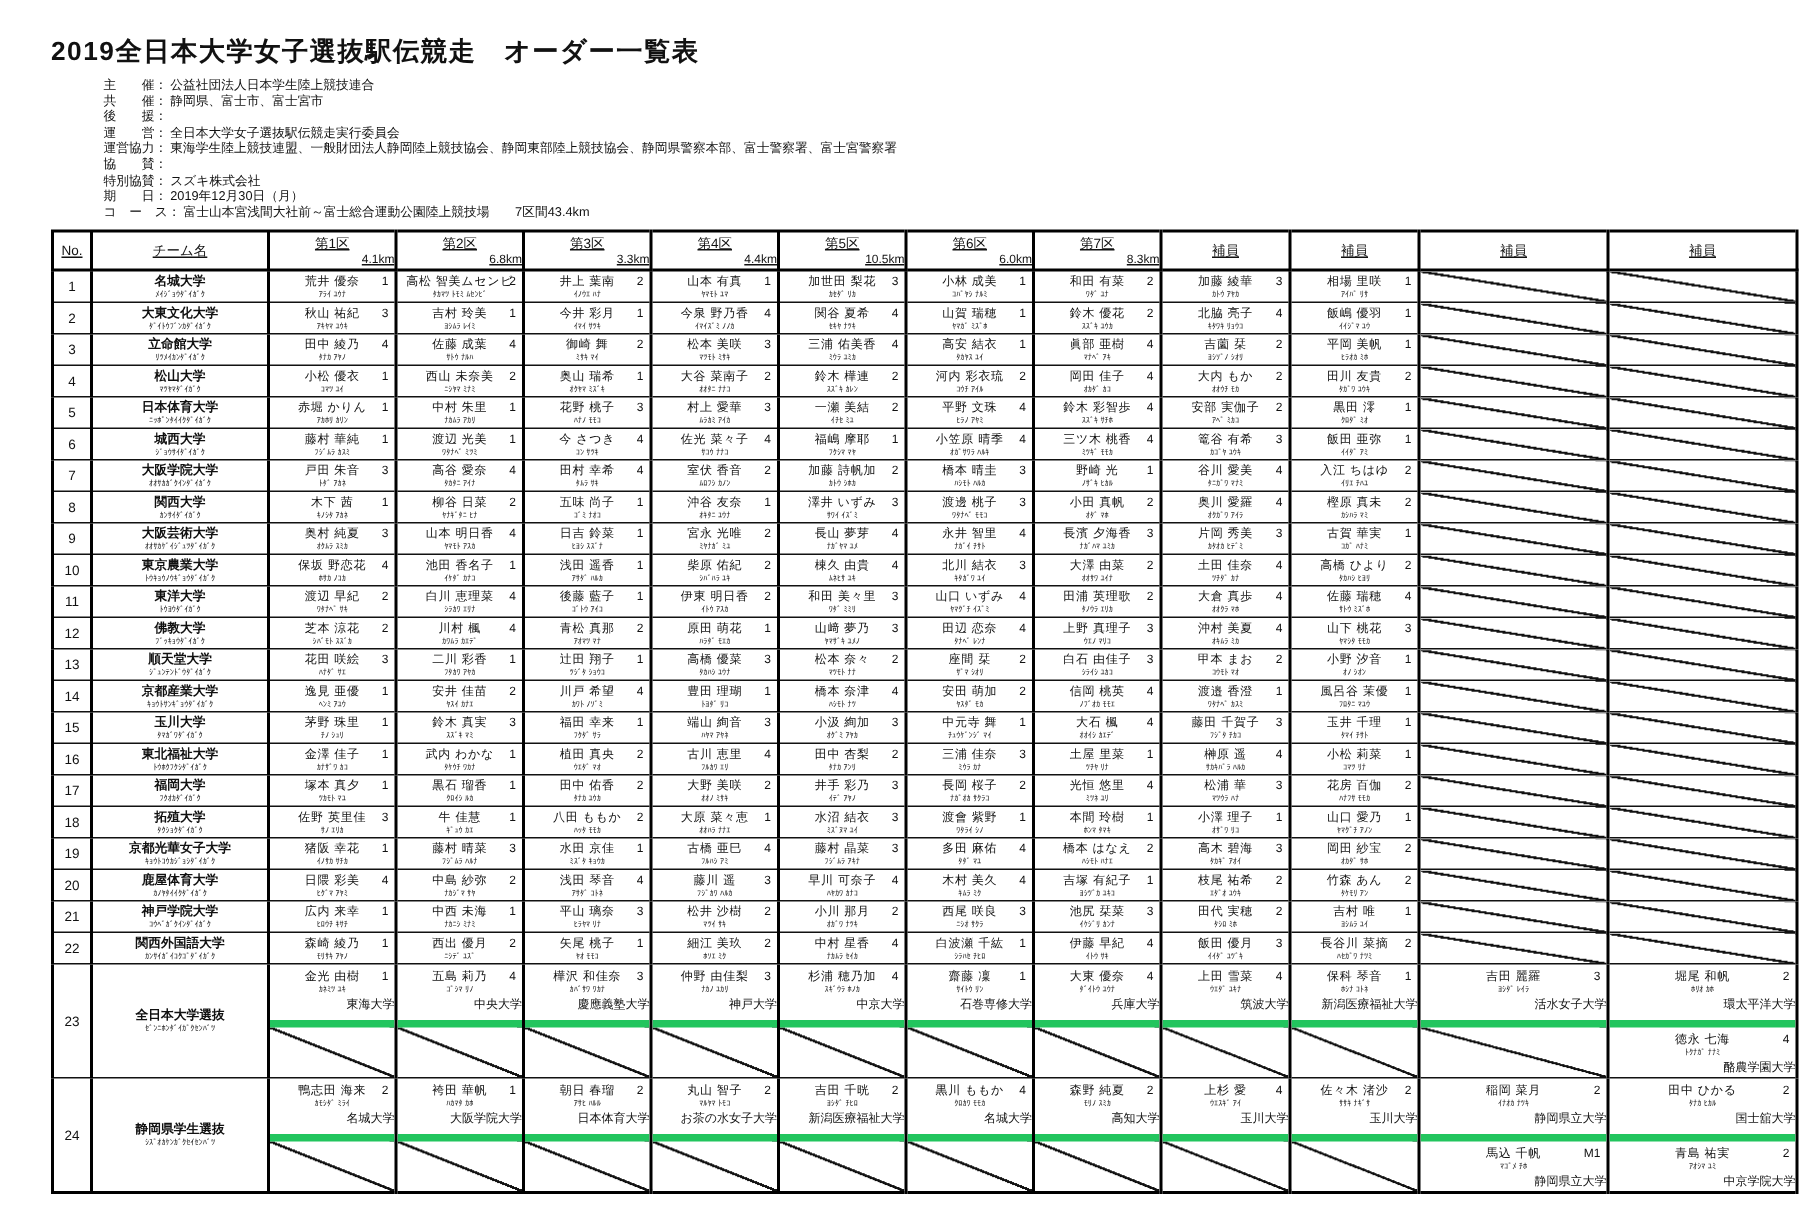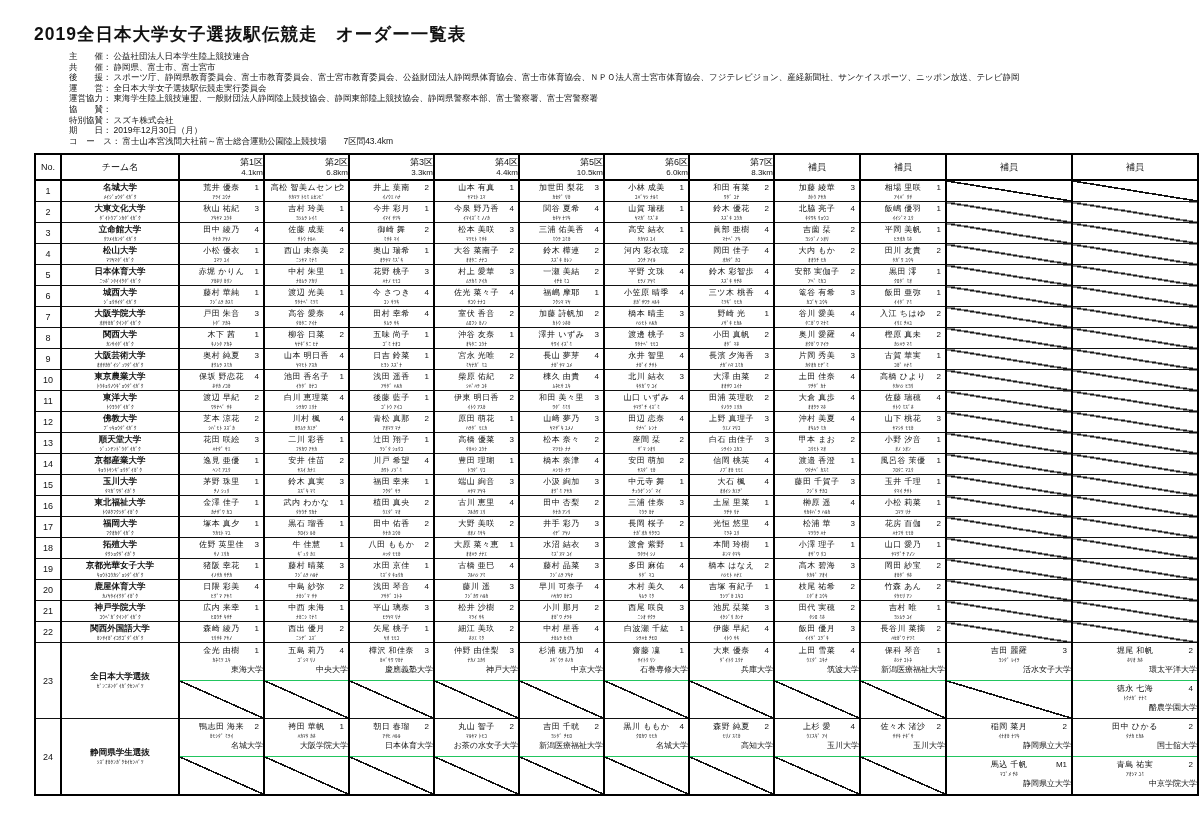--- a/index.html
+++ b/index.html
@@ -5,58 +5,57 @@
   html,body{margin:0;padding:0;width:1200px;height:820px;overflow:hidden;background:#fff;}
   body{font-family:"Liberation Sans","DejaVu Sans",sans-serif;color:#111;-webkit-font-smoothing:antialiased;}
   .page{position:relative;padding:22px 0 0 34px;}
   .title{font-size:17.5px;font-weight:bold;letter-spacing:1px;margin:0 0 5px 0;}
   .info{margin-left:2px;}
   .info-line{display:flex;font-size:8.5px;line-height:10.6px;white-space:nowrap;margin-left:33px;}
   .info-label{white-space:pre;}
   .info-value{margin-left:2px;}
   table{border-collapse:collapse;table-layout:fixed;width:1163px;margin-top:7px;border:2px solid #000;}
   th,td{border-left:2px solid #000;border-right:2px solid #000;border-top:1px solid #111;border-bottom:1px solid #111;padding:0;overflow:hidden;box-sizing:border-box;vertical-align:top;}
-  thead th{border-bottom:2px solid #000;height:26px;vertical-align:middle;font-weight:normal;}
-  .h-top{font-size:9px;line-height:12px;text-align:right;}
+  thead th{border-bottom:2px solid #000;height:26px;vertical-align:middle;font-weight:normal;text-decoration:underline;}
+  .h-top{font-size:9px;line-height:12px;text-align:center;}
   .h-bot{font-size:8px;line-height:10px;text-align:right;}
   .h-one{font-size:9px;text-align:center;}
   tr.row{height:21px;}
   td.no{font-size:9px;text-align:center;vertical-align:middle;}
   td.team{vertical-align:middle;}
   .tname{font-size:8.5px;font-weight:bold;line-height:11px;text-align:center;white-space:nowrap;}
   .tkana{font-size:5.5px;line-height:8px;text-align:center;white-space:nowrap;color:#222;}
   td.cell{vertical-align:top;}
   .nline{position:relative;font-size:8px;line-height:11px;text-align:center;white-space:nowrap;margin-top:1px;}
   .nm{letter-spacing:0.5px;}
   .gr{position:absolute;right:4px;top:0;font-size:8px;}
   .kline{font-size:5.5px;line-height:8px;text-align:center;white-space:nowrap;color:#222;}
   .slash{background:linear-gradient(to top right,transparent calc(50% - 0.8px),#111 calc(50% - 0.8px),#111 calc(50% + 0.8px),transparent calc(50% + 0.8px));}
   td.sel{padding:0;}
   .half{height:37px;box-sizing:border-box;padding-top:1px;position:relative;}
-  .half.second{border-top:1px solid #22c55e;height:38px;}
+  .half.second{border-top:5px solid #22c55e;height:38px;}
   .uline{font-size:8px;line-height:11px;text-align:right;white-space:nowrap;}
   tr.select td.no,tr.select td.team{vertical-align:middle;}
 </style>
 </head>
 <body>
 
 <div class="page">
   <h1 class="title">2019全日本大学女子選抜駅伝競走　オーダー一覧表</h1>
   <div class="info">
       <div class="info-line">
         <span class="info-label">主　　催：</span>
         <span class="info-value">公益社団法人日本学生陸上競技連合</span>
       </div>
       <div class="info-line">
         <span class="info-label">共　　催：</span>
         <span class="info-value">静岡県、富士市、富士宮市</span>
       </div>
       <div class="info-line">
         <span class="info-label">後　　援：</span>
-        <span class="info-value">スポーツ庁、静岡県教育委員会、富士市教育委員会、富士宮市教育委員会、公益財団法人静岡県体育協会、富士市体育協会、ＮＰＯ法人富士宮市体育協会、フジテレビジョン、産経新聞社、サンケイスポーツ、ニッポン放送、テレビ静岡</span>
       </div>
       <div class="info-line">
         <span class="info-label">運　　営：</span>
         <span class="info-value">全日本大学女子選抜駅伝競走実行委員会</span>
       </div>
       <div class="info-line">
         <span class="info-label">運営協力：</span>
         <span class="info-value">東海学生陸上競技連盟、一般財団法人静岡陸上競技協会、静岡東部陸上競技協会、静岡県警察本部、富士警察署、富士宮警察署</span>
       </div>
       <div class="info-line">

